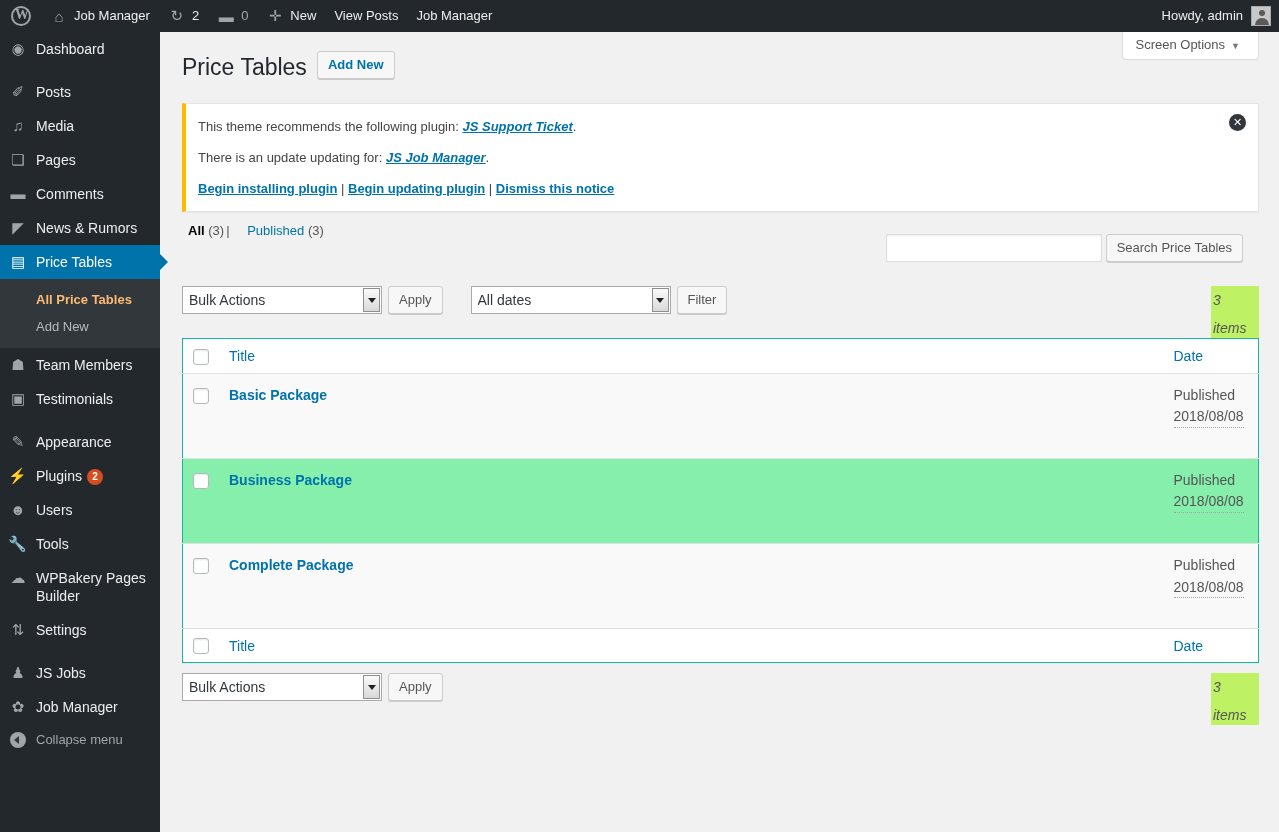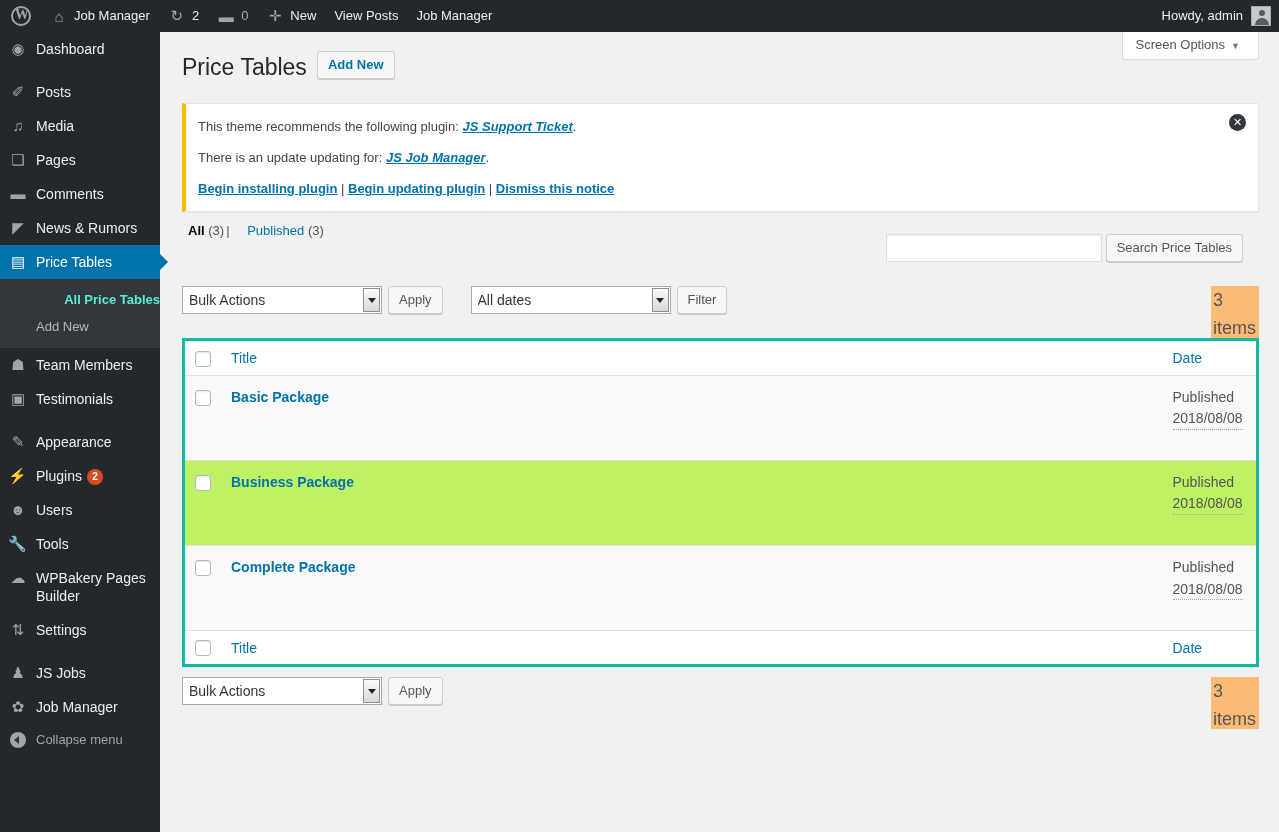--- a/index.html
+++ b/index.html
@@ -128,21 +128,21 @@
     background: #32373c;
     padding: 7px 0 8px;
   }
   .submenu-item {
     display: block;
     padding: 6px 0 6px 36px;
     font-size: 13px;
     color: #b4b9be;
     cursor: pointer;
   }
-  .submenu-item.current { color: #5eead4; font-weight: bold; text-align: right; }
+  .submenu-item.current { color: #fdba74; font-weight: bold; }
   .badge {
     display: inline-block;
     background: #d54e21;
     color: #fff;
     font-size: 10px;
     font-weight: bold;
     line-height: 16px;
     min-width: 16px;
     height: 16px;
     border-radius: 8px;
@@ -355,47 +355,48 @@
   }
   .select-wrap .arrow::after {
     content: "";
     border-style: solid;
     border-width: 5px 4px 0 4px;
     border-color: #222 transparent transparent transparent;
   }
   .select-wrap.date .wp-select { min-width: 200px; }
   .displaying-num {
     float: right;
-    background: #fdba74;
-    font-size: 18px;
+    background: #bef264;
+    font-size: 14px;
     color: #555;
     line-height: 28px;
     padding: 0 2px;
     margin-right: 0;
     height: 52px;
     display: block;
+    font-style: italic;
   }
   .tablenav-pages {
     float: right;
     background: #fff;
     height: 52px;
     width: 48px;
     text-align: left;
     overflow: hidden;
     font-size: 13px;
     color: #555;
     line-height: 28px;
   }
 
   
   table.wp-list-table {
     width: 100%;
     border-collapse: collapse;
-    background: #bef264;
-    border: 3px solid #14b8a6;
+    background: #86efac;
+    border: 1px solid #14b8a6;
     box-shadow: 0 1px 1px rgba(0,0,0,0.04);
     clear: both;
     margin-top: 16px;
   }
   table.wp-list-table thead th,
   table.wp-list-table tfoot th {
     background: #fff;
     text-align: left;
     font-weight: 400;
     font-size: 14px;

